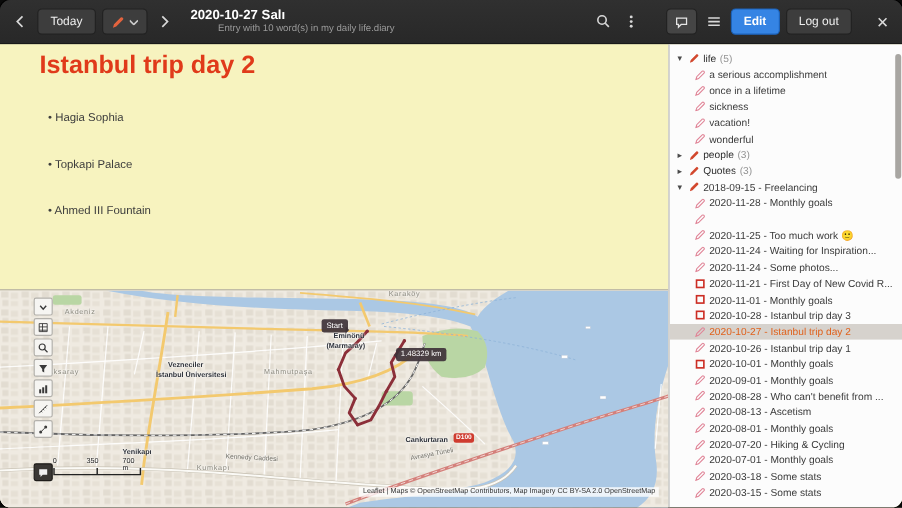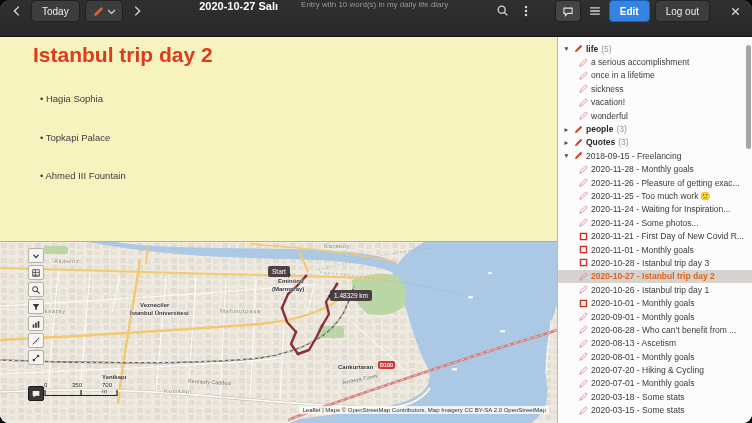--- a/index.html
+++ b/index.html
@@ -1,29 +1,29 @@
 <!DOCTYPE html>
 <html><head>
 <meta charset="utf-8">
 <style>
   html,body{margin:0;padding:0;background:#0a0a0a;}
   body{font-family:"Liberation Sans",sans-serif;-webkit-font-smoothing:antialiased;}
   .window{position:relative;width:752px;height:423px;border-radius:9px;overflow:hidden;
           background:#2b2b2b;box-shadow:0 0 0 1px #000;}
 
   
-  .titlebar{height:36px;display:flex;align-items:flex-start;padding:0 8px;gap:5px;
+  .titlebar{height:36px;display:flex;align-items:center;padding:0 8px;gap:5px;
             background:linear-gradient(#303030,#282828);border-bottom:1px solid #161616;}
   .hicon{display:flex;align-items:center;justify-content:center;width:18px;height:22px;flex:none;}
   .hbtn{height:22px;display:flex;align-items:center;justify-content:center;padding:0 10px;
         background:#3d3d3d;border:1px solid #222;border-radius:4px;color:#eee;font-size:10px;flex:none;}
   .hbtn.blue{background:#3584e4;border-color:#1c62b9;color:#fff;font-weight:bold;}
   .tgl{width:26px;height:22px;display:flex;align-items:center;justify-content:center;
        background:#454545;border:1px solid #222;border-radius:4px;flex:none;}
-  .htitles{margin-left:8px;flex:1;min-width:0;display:flex;flex-direction:row;justify-content:center;}
+  .htitles{margin-left:8px;flex:1;min-width:0;display:flex;flex-direction:column;justify-content:center;}
   .h-title{font-size:11px;font-weight:bold;color:#fff;line-height:12px;}
   .h-sub{font-size:8px;color:#9a9a9a;line-height:10px;padding-left:23px;}
 
   
   .content{display:flex;height:387px;background:#f7f3bf;}
   .left-pane{width:557px;display:flex;flex-direction:column;position:relative;}
   .sidebar{width:195px;background:#fcfcfc;border-left:1px solid #b9b9b9;position:relative;
            overflow:hidden;padding-top:5px;box-sizing:border-box;}
 
   
@@ -63,24 +63,24 @@
              width:16px;height:15px;z-index:6;}
 
   
   .srow{display:flex;align-items:center;height:13.4px;padding:0 2px 0 4px;gap:3px;font-size:8.5px;
         color:#3a3a3a;white-space:nowrap;overflow:hidden;}
   .srow .exp{width:9px;flex:none;font-size:7.5px;color:#4a4a4a;text-align:center;line-height:9px;}
   .srow.child{padding-left:21px;}
   .ic{width:9px;height:9px;flex:none;}
   .ic.red{color:#d2482e;} .ic.pink{color:#e08497;} .ic.sq{color:#cc2d24;}
   .lbl{overflow:hidden;text-overflow:clip;}
-  .lbl.b{font-weight:bold;color:#2b2b2b;text-align:center;}
+  .lbl.b{font-weight:normal;color:#2b2b2b;text-align:center;}
   .cnt{color:#949494;flex:none;}
   .srow.sel{background:#d6d2cd;}
-  .srow.sel .lbl{color:#e0611c;font-weight:bold;}
+  .srow.sel .lbl{color:#e0611c;}
   .sb-thumb{position:absolute;right:1px;top:8px;width:5px;height:104px;background:#a8a6a2;border-radius:3px;}
 </style>
 </head>
 <body>
 
 <svg width="0" height="0" style="position:absolute">
   <defs>
     <symbol id="sym-pencil" viewBox="0 0 10 10">
       <path d="M1,9.2 L1.8,6.6 L6.9,1.5 a0.9,0.9 0 0 1 1.3,0 l0.4,0.4 a0.9,0.9 0 0 1 0,1.3 L3.5,8.3 Z" fill="currentColor"></path>
     </symbol>
@@ -401,21 +401,20 @@
       <div class="srow child">
         <svg class="ic pink">
             <use href="#sym-pencil-o"></use>
           </svg>
         <span class="lbl">2020-11-28 - Monthly goals</span>
       </div>
       <div class="srow child">
         <svg class="ic pink">
             <use href="#sym-pencil-o"></use>
           </svg>
-        <span class="lbl">2020-11-26 - Pleasure of getting exac...</span>
       </div>
       <div class="srow child">
         <svg class="ic pink">
             <use href="#sym-pencil-o"></use>
           </svg>
         <span class="lbl">2020-11-25 - Too much work 🙂</span>
       </div>
       <div class="srow child">
         <svg class="ic pink">
             <use href="#sym-pencil-o"></use>

